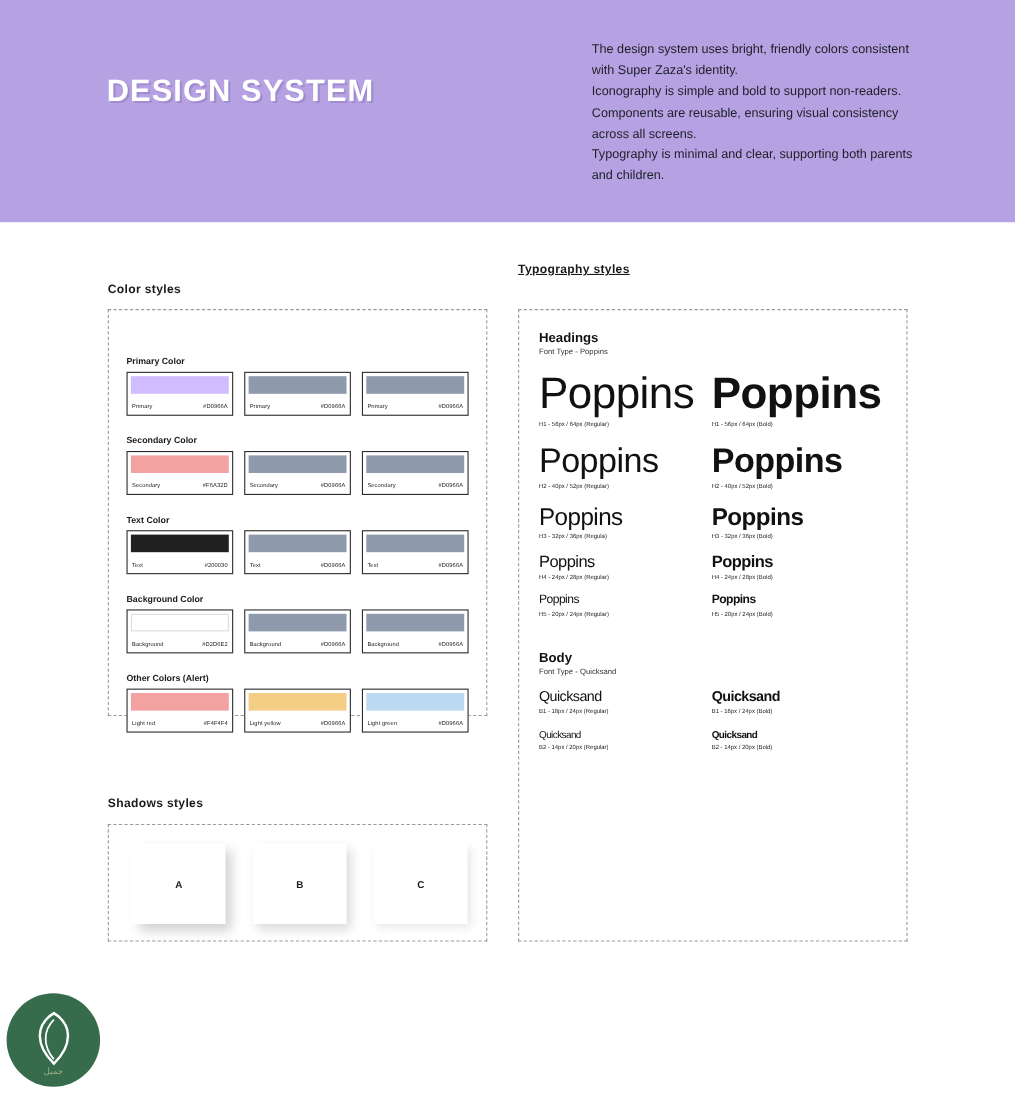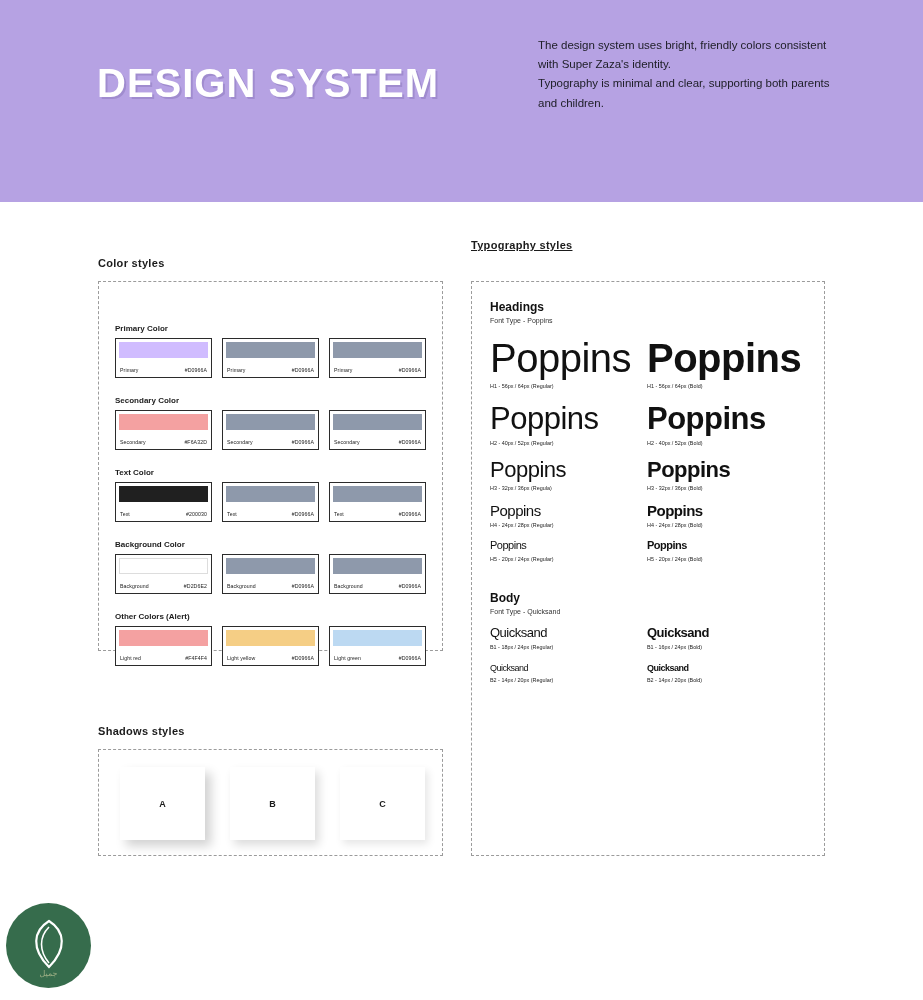--- a/index.html
+++ b/index.html
@@ -13,21 +13,21 @@
   }
 
   
   .hero{
     position:absolute;left:0;top:0;width:923px;height:202px;
     background:#b6a2e3;
   }
   .hero-title{
     position:absolute;left:97px;top:58px;
     width:380px;
-    font-size:40px;line-height:50px;
+    font-size:28px;line-height:50px;
     font-weight:bold;
     letter-spacing:1px;
     color:#ffffff;
     text-shadow:2px 2px 0 rgba(120,100,170,.35);
   }
   .hero-text{
     position:absolute;left:538px;top:36px;width:300px;
     font-size:11.5px;line-height:19.2px;
     color:#20202a;
   }
@@ -116,20 +116,22 @@
     font-size:8px;color:#8aa06f;letter-spacing:1px;
   }
 </style>
 </head>
 <body>
 
 <div class="hero">
   <div class="hero-title">DESIGN SYSTEM</div>
   <div class="hero-text">
     <p>The design system uses bright, friendly colors consistent with Super Zaza's identity.</p>
+    <p>Iconography is simple and bold to support non-readers.</p>
+    <p>Components are reusable, ensuring visual consistency across all screens.</p>
     <p> Typography is minimal and clear, supporting both parents and children.</p>
   </div>
 </div>
 
 <div class="sec-label" id="lbl-color">Color styles</div>
 <div class="sec-label" id="lbl-typo">Typography styles</div>
 <div class="sec-label" id="lbl-shadow">Shadows styles</div>
 
 <div class="panel" id="panel-color">
   <div class="cgroup" style="top:15px;">

